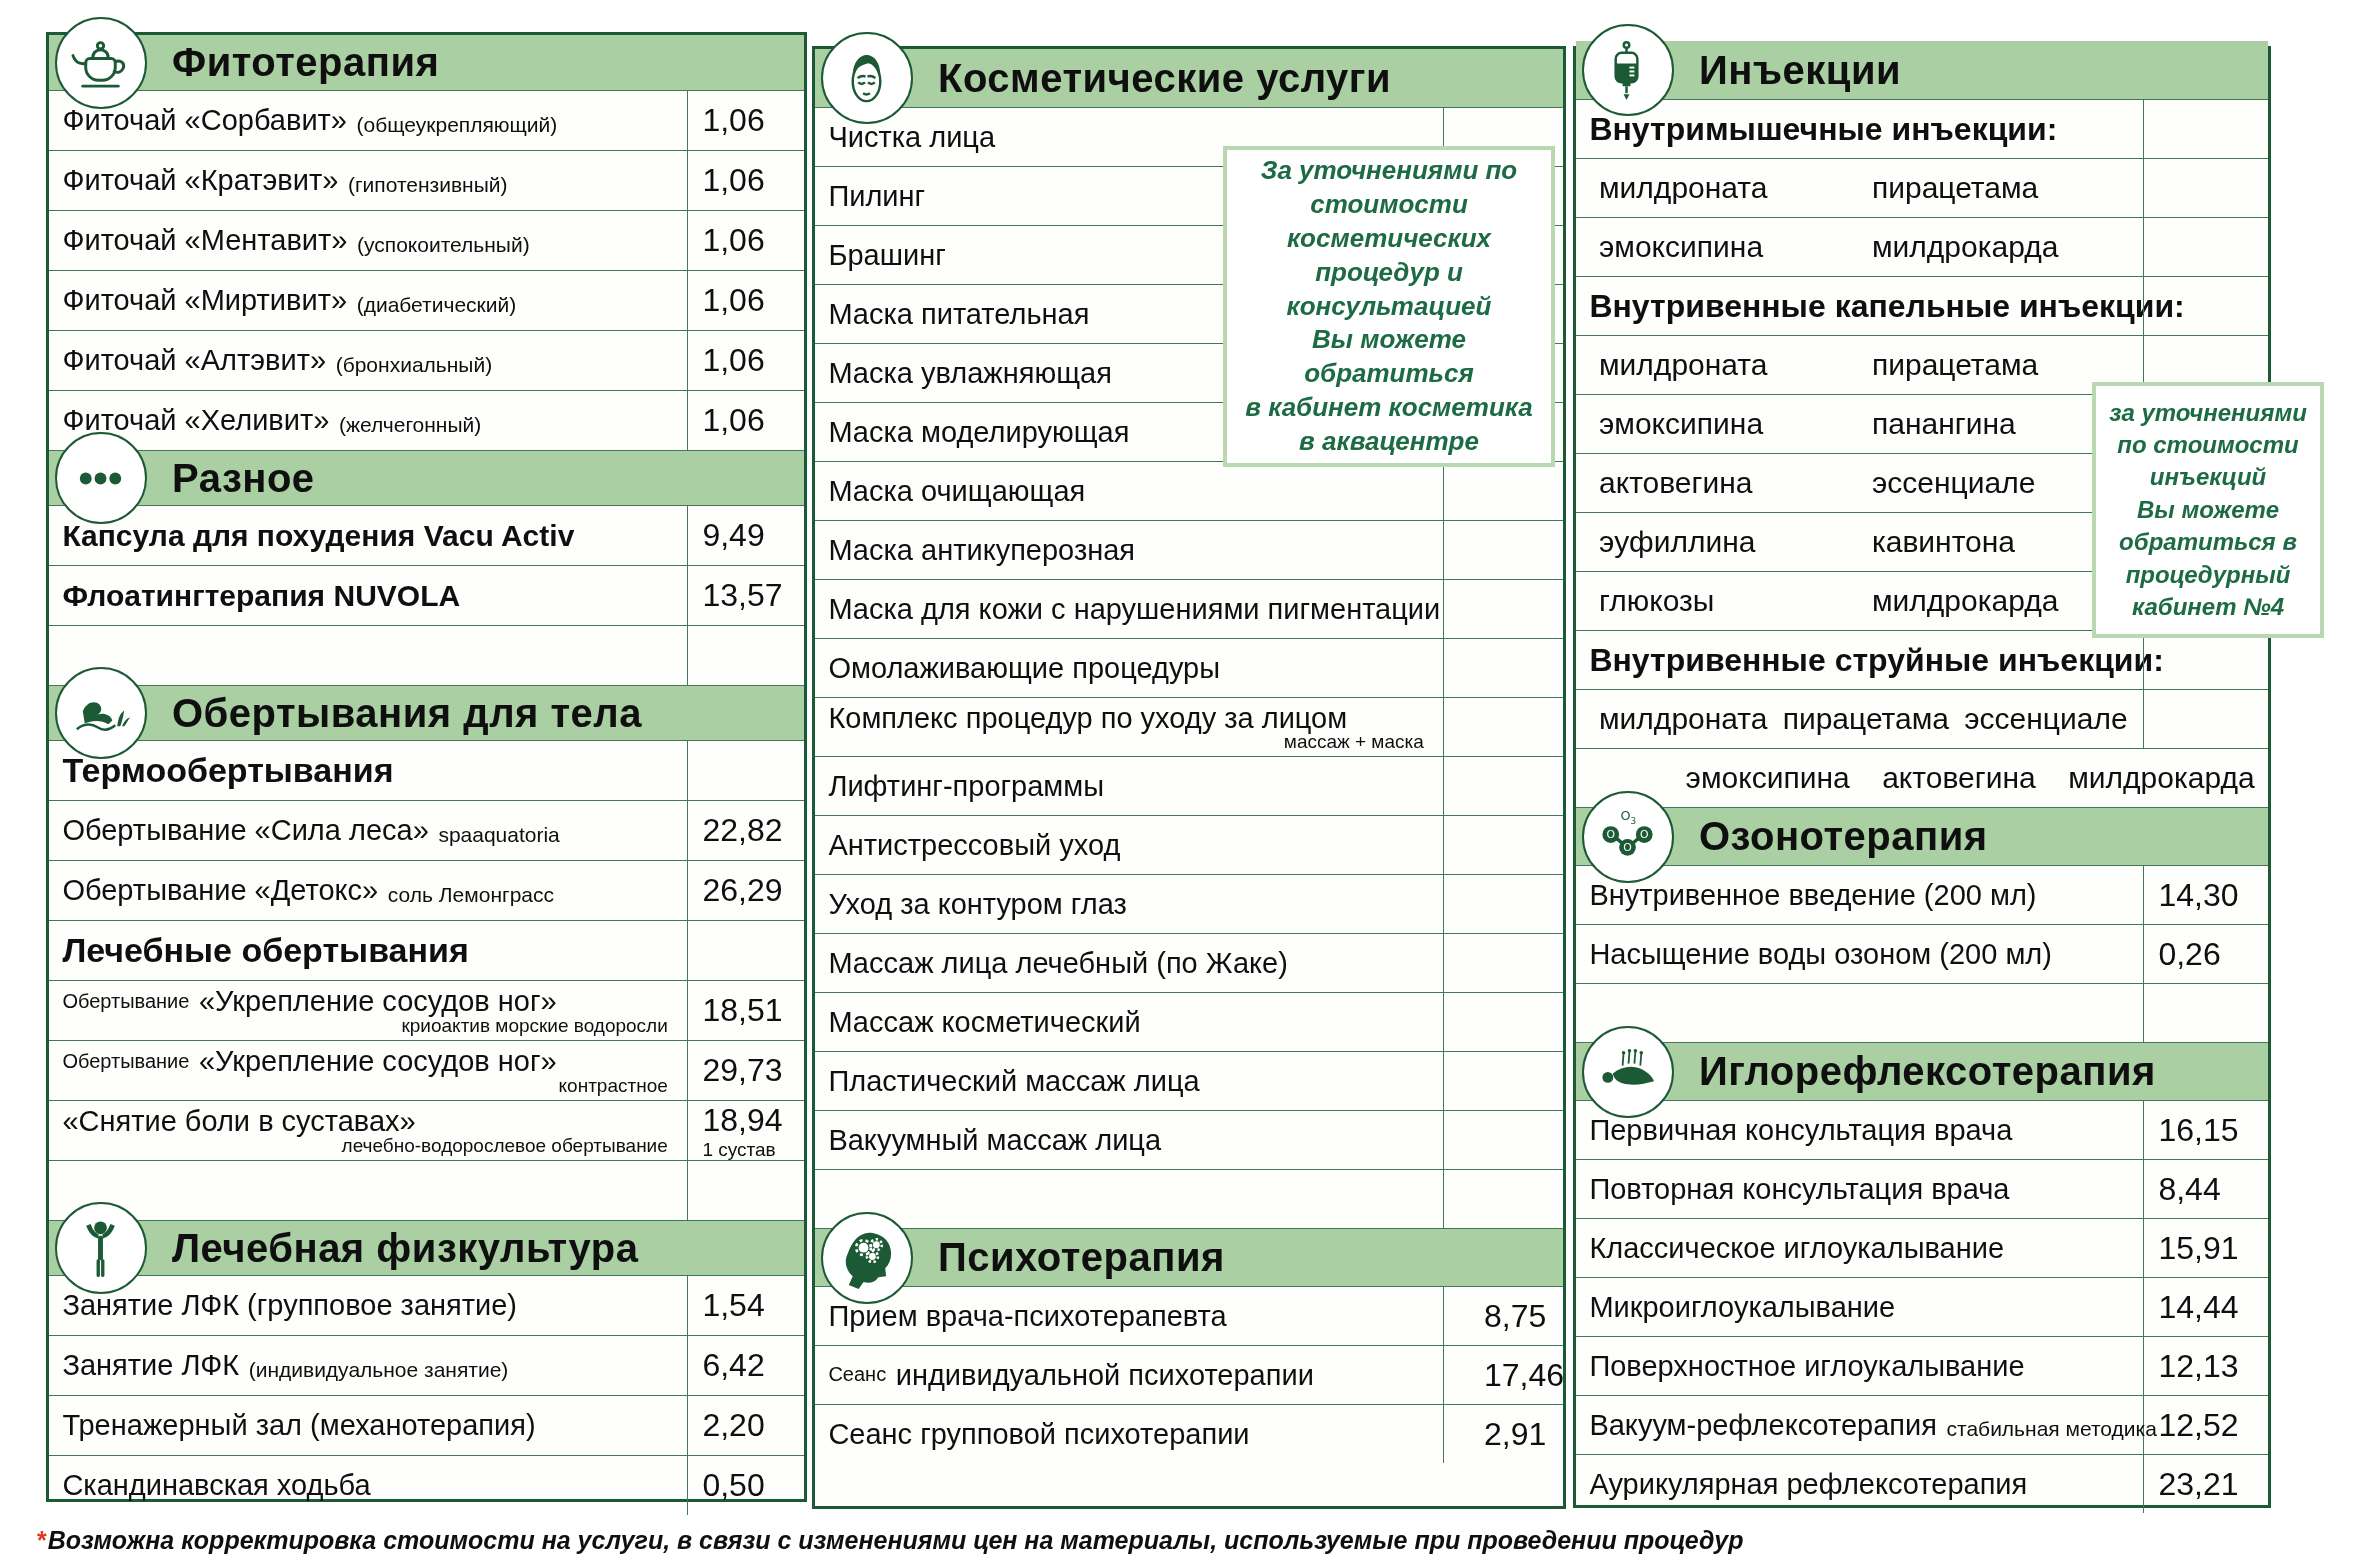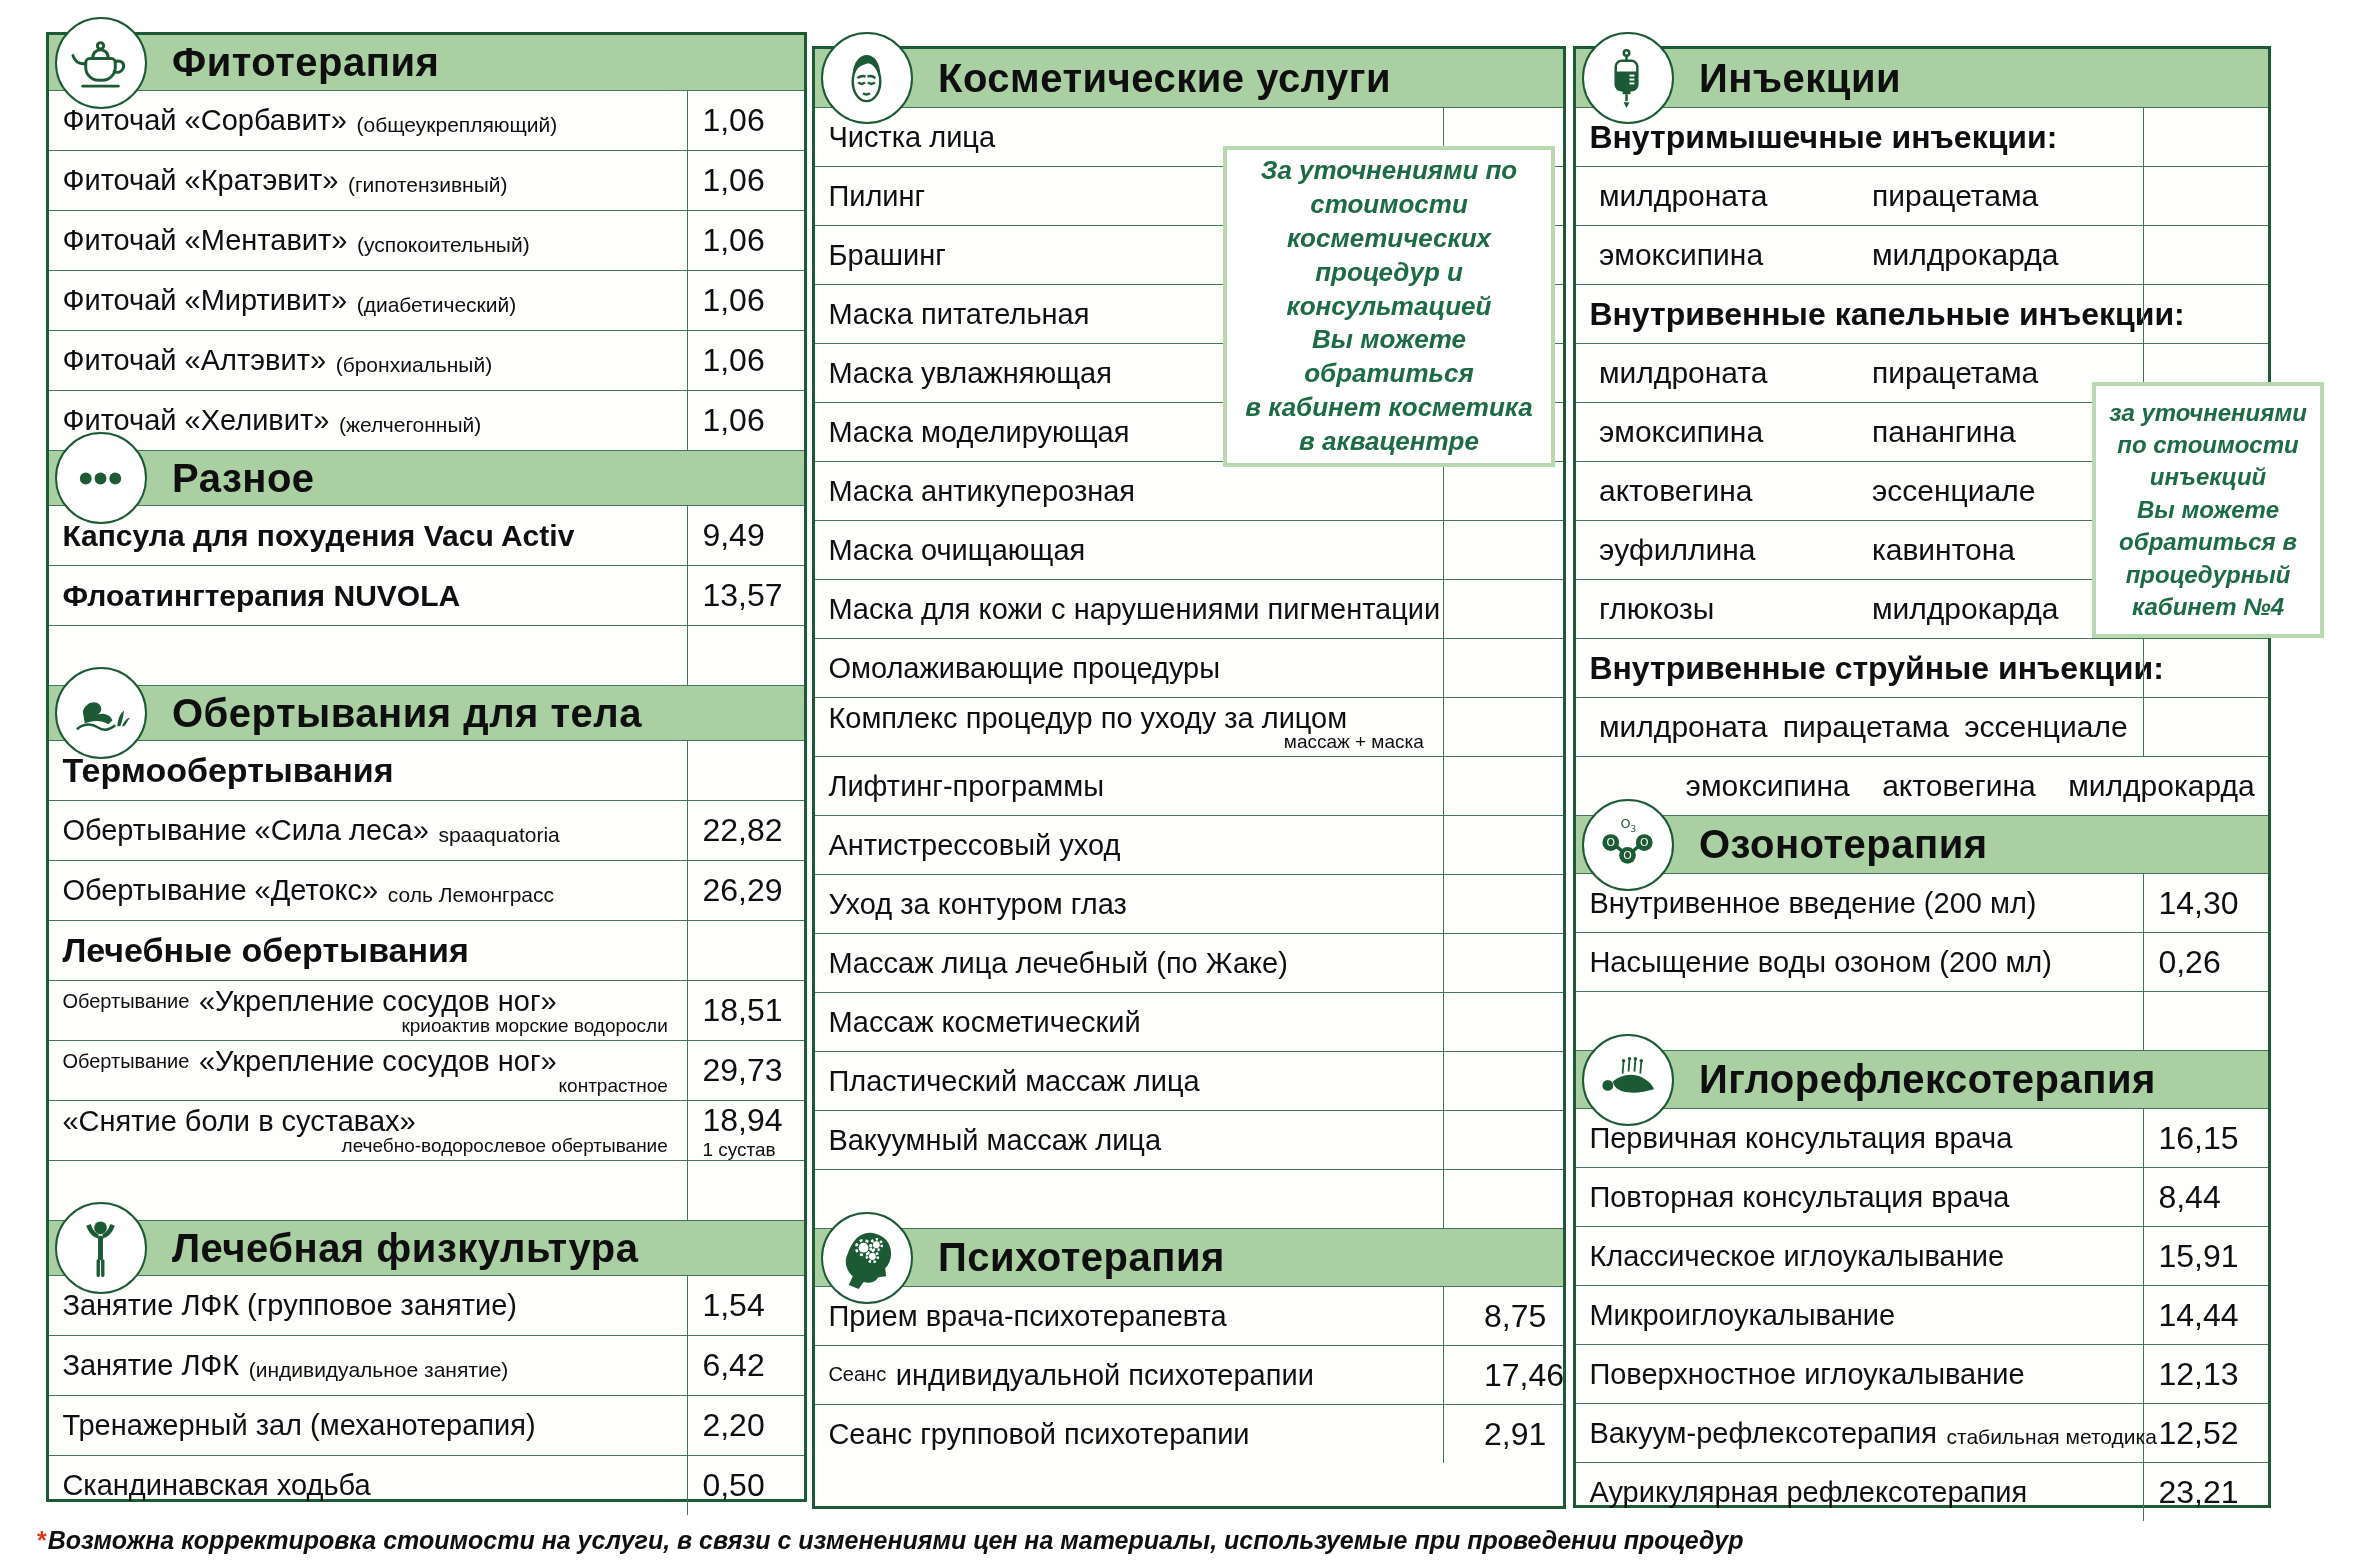--- a/index.html
+++ b/index.html
@@ -10,21 +10,21 @@
     --notetext:#1d6b45;
     --ink:#0f0f0f;
   }
   *{box-sizing:border-box; margin:0; padding:0;}
   html,body{width:2379px; height:1561px; background:#ffffff; overflow:hidden;
     font-family:"Liberation Sans", sans-serif; color:var(--ink); position:relative;}
   .table{position:absolute; background:#fefefc; border:3.8px solid var(--dark);
     display:flex; flex-direction:column;}
   #table-left{left:46px; top:32px; width:761px; height:1470px;}
   #table-middle{left:812px; top:46px; width:754px; height:1463px;}
-  #table-right{left:1573px; top:46px; width:698px; height:1462px;}
+  #table-right{left:1573px; top:46px; width:698px; height:1462px;justify-content:center;}
 
   .row{display:flex; flex:none; position:relative; min-width:0;}
   .row + .row{border-top:1.9px solid var(--div);}
   #table-left .row{height:60px;}
   #table-left .row.band{height:55px;}
   #table-middle .row, #table-right .row{height:59px;}
   #table-middle .row.band, #table-right .row.band{height:58px;}
 
   .band{background:var(--band); align-items:center; padding-left:123px;}
   .band-label{font-weight:bold; font-size:40px; white-space:nowrap; letter-spacing:0.5px;}
@@ -388,29 +388,29 @@
       <div class="cell label">
         <div class="line">
           <span class="main">Маска моделирующая</span>
         </div>
       </div>
       <div class="cell price"></div>
     </div>
     <div class="row">
       <div class="cell label">
         <div class="line">
+          <span class="main">Маска очищающая</span>
+        </div>
+      </div>
+      <div class="cell price"></div>
+    </div>
+    <div class="row">
+      <div class="cell label">
+        <div class="line">
           <span class="main">Маска антикуперозная</span>
-        </div>
-      </div>
-      <div class="cell price"></div>
-    </div>
-    <div class="row">
-      <div class="cell label">
-        <div class="line">
-          <span class="main">Маска очищающая</span>
         </div>
       </div>
       <div class="cell price"></div>
     </div>
     <div class="row">
       <div class="cell label">
         <div class="line">
           <span class="main">Маска для кожи с нарушениями пигментации</span>
         </div>
       </div>

